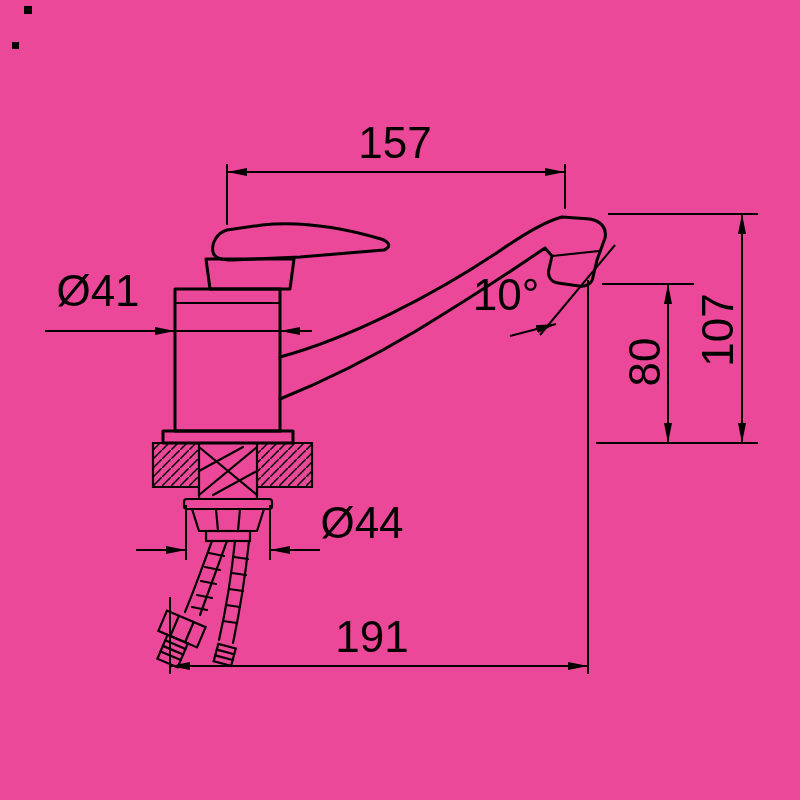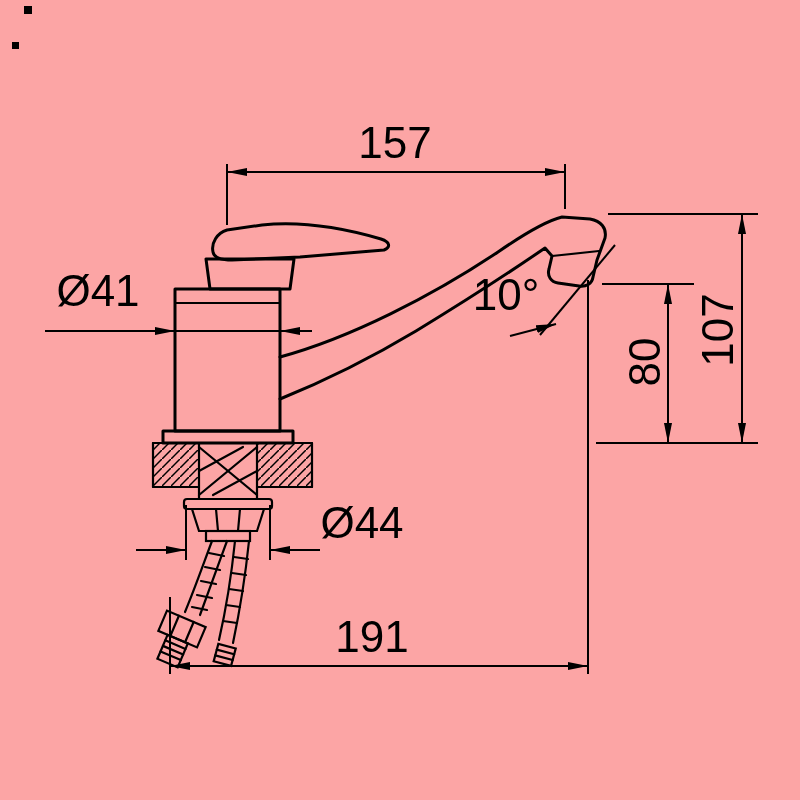--- a/index.html
+++ b/index.html
@@ -1,17 +1,17 @@
 <!DOCTYPE html>
 <html><head>
 <meta charset="utf-8">
 <style>
   html,body{margin:0;padding:0;background:#ffffff;}
   .page{
-    width:800px;height:800px;position:relative;background:#fca5a5;overflow:hidden;
+    width:800px;height:800px;position:relative;background:#ec4899;overflow:hidden;
     font-family:"Liberation Sans", sans-serif;
   }
   svg{display:block;}
   svg text{
     font-family:"Liberation Sans", sans-serif;
     font-size:44px;
     fill:#000000;
   }
   .draw{stroke:#000000;stroke-width:3;fill:none;stroke-linecap:round;stroke-linejoin:round;}
   .draw-thin{stroke:#000000;stroke-width:2.2;fill:none;stroke-linecap:round;}

